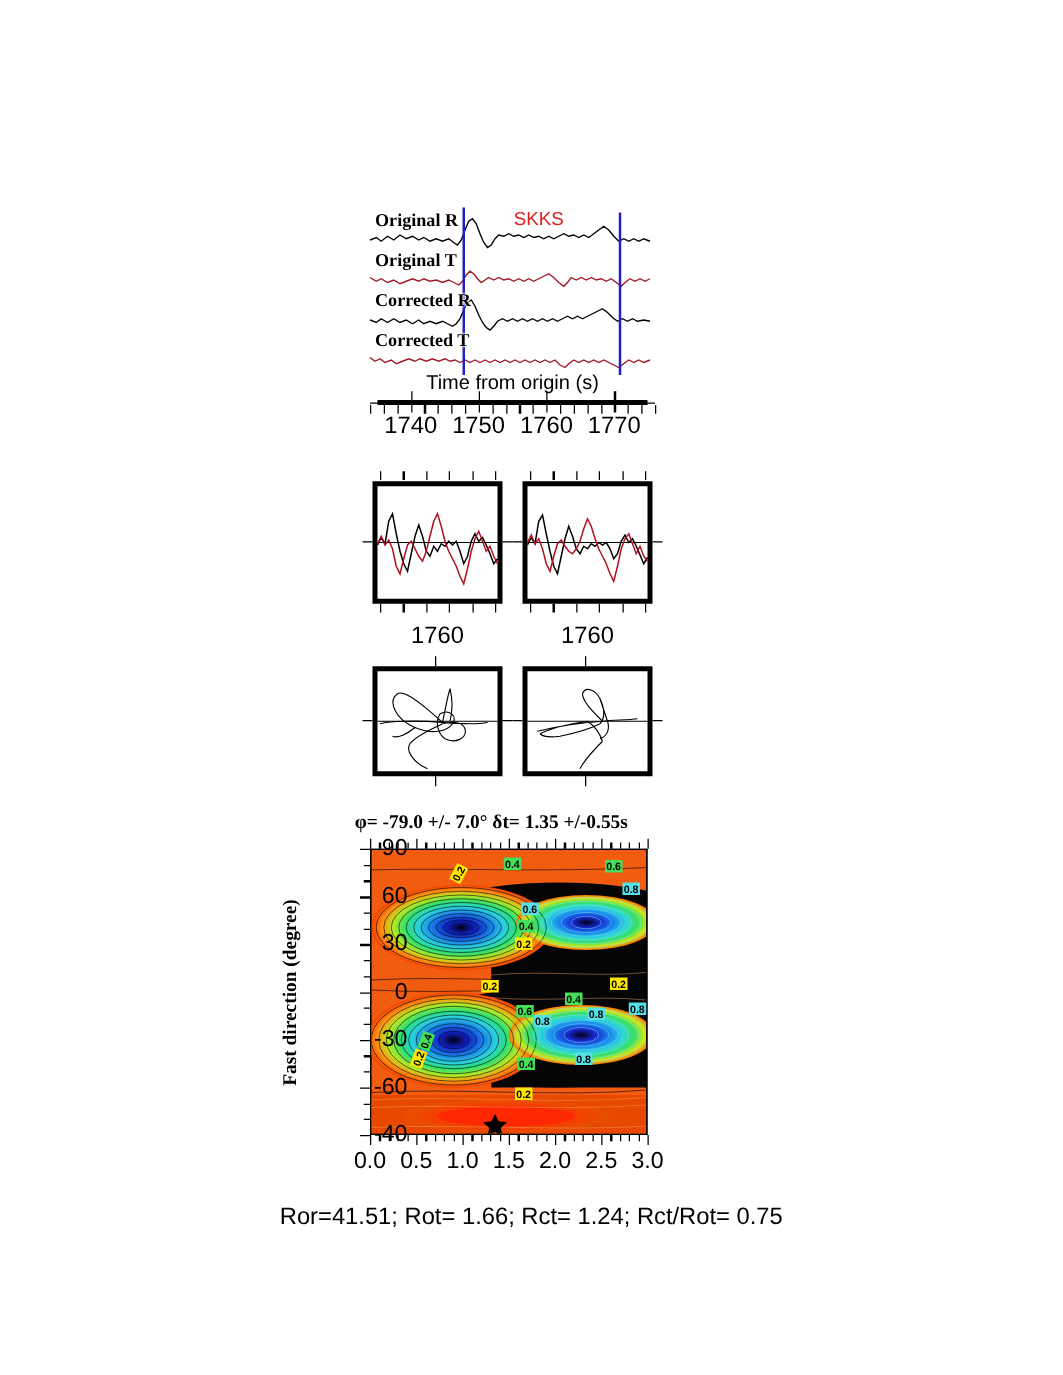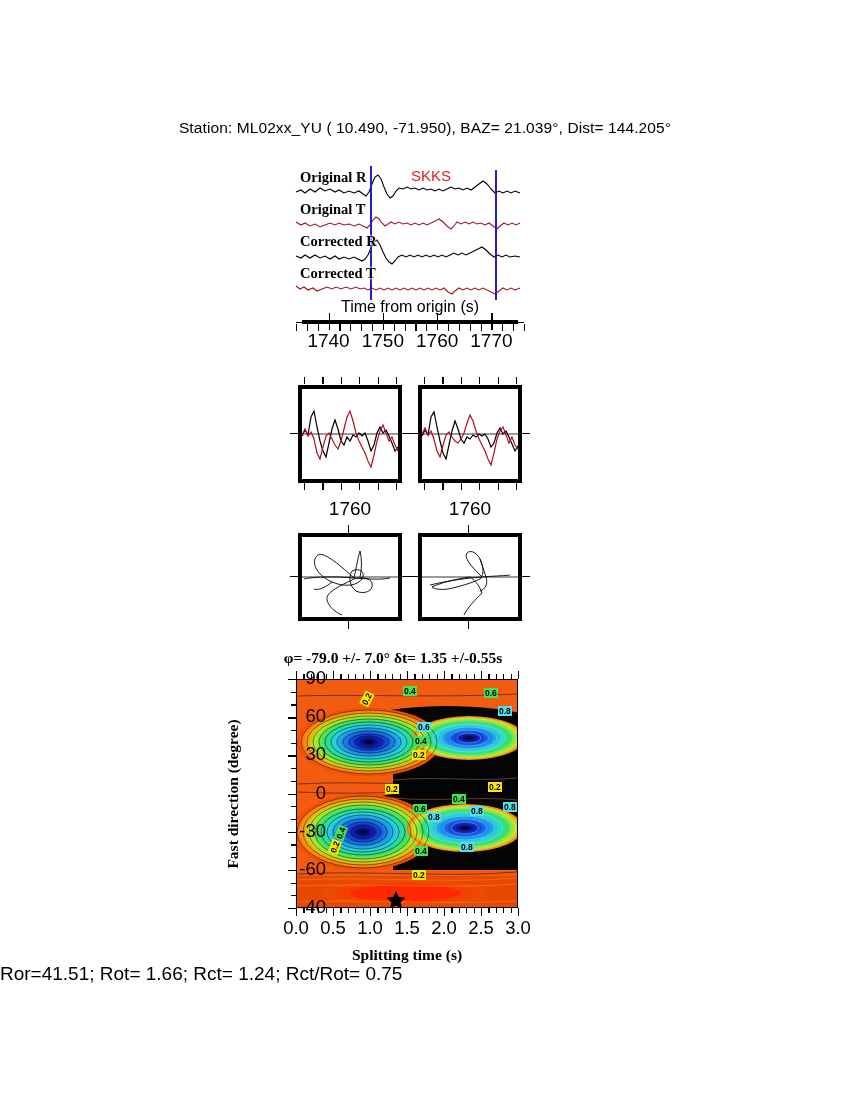--- a/index.html
+++ b/index.html
@@ -49,29 +49,28 @@
   #cpanel svg{display:block;}
   #ylab{position:absolute;left:222px;top:678px;width:232px;height:22px;transform-origin:0 0;transform:rotate(-90deg) translate(-232px,0);
         font-family:"Liberation Serif",serif;font-weight:bold;font-size:15.5px;text-align:center;line-height:22px;}
   .yt{position:absolute;right:524px;font-size:18.5px;white-space:nowrap;}
   .ytk{position:absolute;left:288px;width:8px;height:1.4px;background:#000;}
   .xt{position:absolute;font-size:18.5px;transform:translateX(-50%);white-space:nowrap;}
   .xtk{position:absolute;width:1.4px;height:8px;background:#000;}
   .xtkm{position:absolute;width:1.2px;height:5px;background:#000;}
   .ytkm{position:absolute;left:291px;width:5px;height:1.2px;background:#000;}
   #xlab{position:absolute;left:296px;top:946px;width:222px;text-align:center;font-family:"Liberation Serif",serif;font-weight:bold;font-size:15.5px;}
-  #stats{position:absolute;left:0;top:963px;width:850px;text-align:left;font-size:19px;}
+  #stats{position:absolute;left:0;top:963px;width:850px;text-align:center;font-size:19px;}
   .clab{position:absolute;font-size:8.5px;font-weight:bold;color:#000;padding:0 1px;line-height:10px;white-space:nowrap;}
 </style>
 </head>
 <body>
 
 <div class="page">
 
-  <div class="hdr" id="hdr1">Station: ML02xx_YU (  10.490,  -71.950), BAZ=   21.039°, Dist=  144.205°</div>
 
   <div id="wfstack">
 
     <div class="trace" style="top:4px;">
       <span class="tlabel">Original R</span>
       <span id="skks">SKKS</span>
       <svg viewBox="0 0 224 32" preserveAspectRatio="none">
         <polyline fill="none" stroke="#000" stroke-width="1.1" points="0,20 5,18 9,21 14,17 19,20 24,16 29,19 34,17 39,20 43,18 48,21 53,19 58,21 63,19 67,22 70,24 73,20 76,12 79,5 82,3 85,7 88,15 91,22 94,26 97,24 100,19 103,16 107,17 111,15 115,17 119,16 123,18 127,16 131,18 135,17 139,19 143,17 147,19 151,17 155,15 159,17 163,16 167,18 171,16 175,18 179,15 183,12 187,9 191,12 195,17 199,21 203,19 207,21 211,19 215,21 219,19 224,21"></polyline>
       </svg>
     </div>
@@ -264,21 +263,20 @@
         <path d="M0,206 C70,203 150,209 220,204"></path>
         <path d="M0,222 C70,219 150,225 220,221"></path>
         <path d="M96,100 C140,96 180,102 220,98"></path>
         <path d="M96,118 C140,122 180,116 220,120"></path>
       </g>
 
       <polygon points="99,211 101.9,217 108.5,217.8 103.6,222.3 105,228.8 99,225.5 93,228.8 94.4,222.3 89.5,217.8 96.1,217" fill="#000"></polygon>
     </svg>
   </div>
 
-  <div id="xlab">Splitting time (s)</div>
   <div id="stats">Ror=41.51; Rot= 1.66; Rct= 1.24; Rct/Rot= 0.75</div>
 
 <div class="bticktop" style="left: 304px; top: 377px;"></div>
     <div class="btick" style="left: 304px; top: 483px;"></div>
     <div class="bticktop" style="left: 322.4px; top: 377px;"></div>
     <div class="btick" style="left: 322.4px; top: 483px;"></div>
     <div class="bticktop" style="left: 340.8px; top: 377px;"></div>
     <div class="btick" style="left: 340.8px; top: 483px;"></div>
     <div class="bticktop" style="left: 359.2px; top: 377px;"></div>
     <div class="btick" style="left: 359.2px; top: 483px;"></div>

